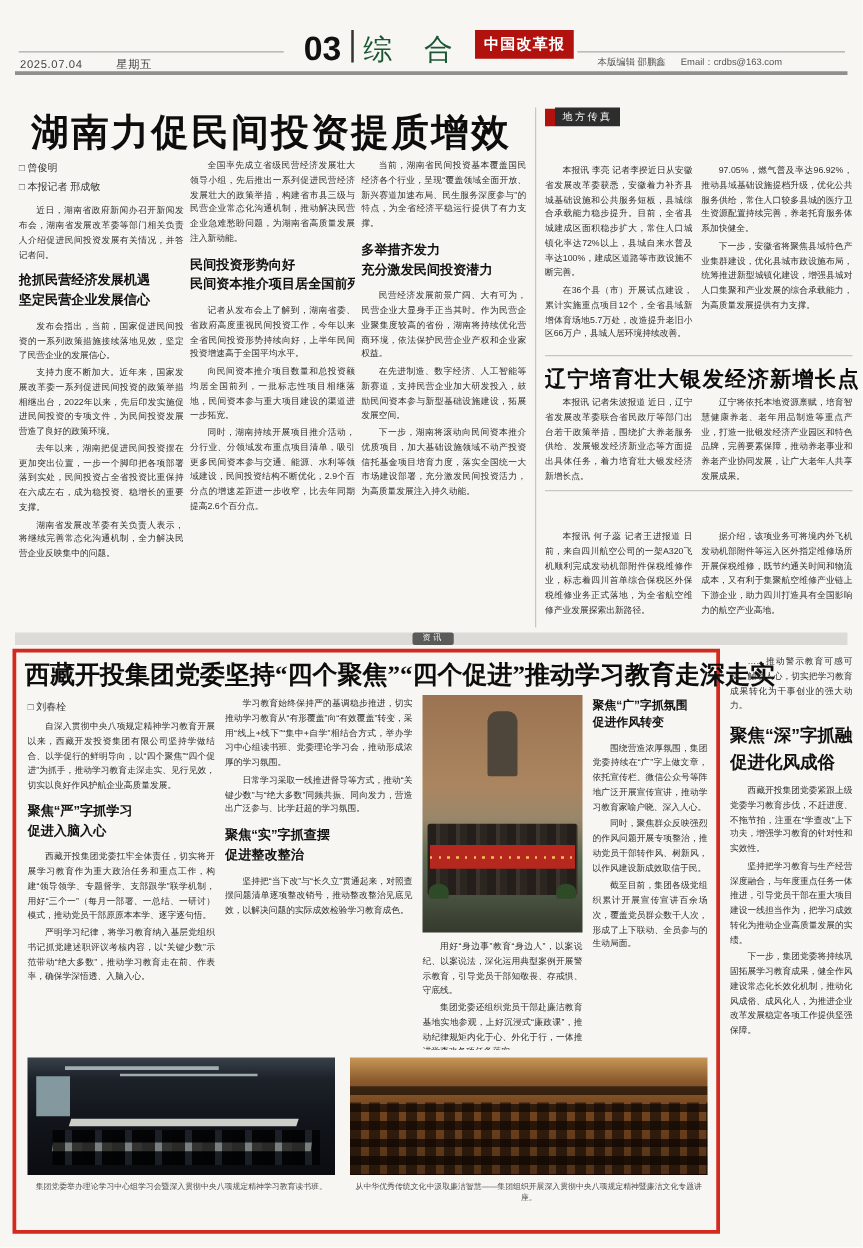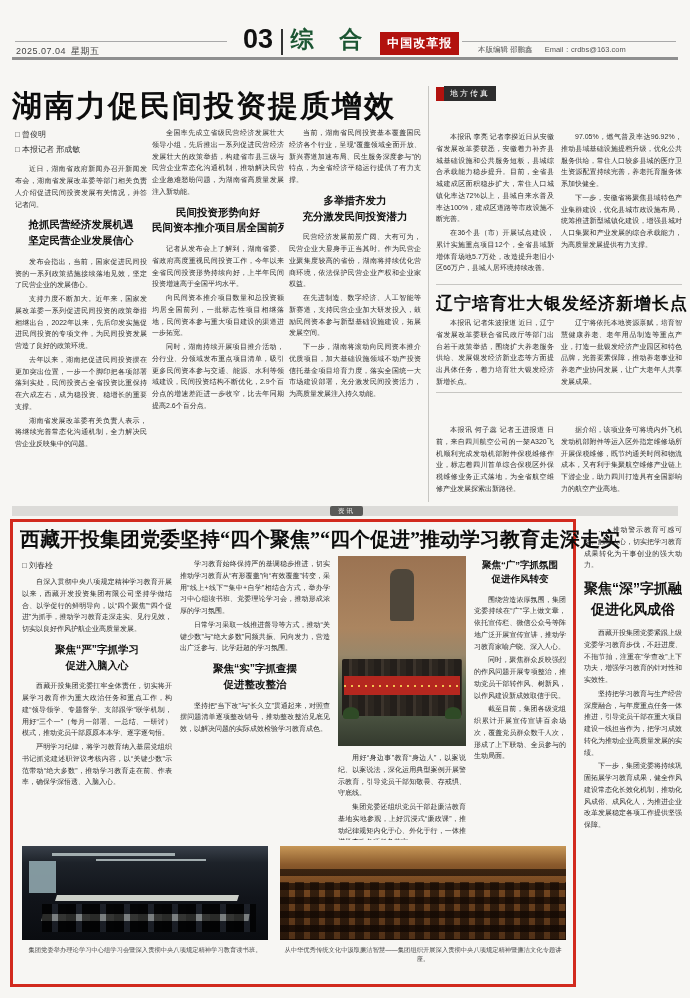--- a/index.html
+++ b/index.html
@@ -4,32 +4,32 @@
 <style>
   *{margin:0;padding:0;box-sizing:border-box}
   html,body{background:#ffffff}
   .page{position:relative;width:690px;height:998px;background:#f7f6f3;font-family:"Liberation Sans","DejaVu Sans",sans-serif;color:#2b2b2b;overflow:hidden}
   .abs{position:absolute}
   
   .hairline{position:absolute;height:1px;background:#a9a9a9}
   .thickbar{position:absolute;height:3px;background:#8f8f8f}
   .date{font-size:9px;color:#444;letter-spacing:.5px}
   .editor{font-size:7.5px;color:#555}
-  .masthead{display:flex;align-items:flex-end;gap:8px}
+  .masthead{display:flex;align-items:flex-start;gap:8px}
   .pageno{font-size:27px;font-weight:bold;color:#111;font-family:"Liberation Sans",sans-serif}
   .vsep{width:1.5px;height:26px;background:#333}
-  .section-title{font-size:23px;font-weight:bold;color:#1c5633;letter-spacing:10px;font-family:"Liberation Serif","DejaVu Serif",serif}
+  .section-title{font-size:23px;font-weight:normal;color:#1c5633;letter-spacing:10px;font-family:"Liberation Serif","DejaVu Serif",serif}
   .paper-logo{background:#b2120e;color:#fff;font-family:"Liberation Serif","DejaVu Serif",serif;font-weight:bold;font-size:12px;padding:3px 7px;letter-spacing:1px;white-space:nowrap}
   
   .col{overflow:hidden}
   .col p{font-size:7px;line-height:1.68;text-align:justify;text-indent:2em;color:#2e2e2e;margin-bottom:2px}
-  .subhead{font-weight:bold;font-size:10.5px;text-align:center;line-height:1.5;color:#111;margin:7px 0;font-family:"Liberation Sans","DejaVu Sans",sans-serif}
+  .subhead{font-weight:bold;font-size:10.5px;text-align:left;line-height:1.5;color:#111;margin:7px 0;font-family:"Liberation Sans","DejaVu Sans",sans-serif}
   .subhead div{white-space:nowrap}
   .byline{font-size:8px;color:#333;line-height:1.9;margin-bottom:6px}
-  .headline-main{font-family:"Liberation Serif","DejaVu Serif",serif;font-weight:bold;font-size:30px;letter-spacing:2px;color:#0d0d0d;white-space:nowrap}
+  .headline-main{font-family:"Liberation Serif","DejaVu Serif",serif;font-weight:bold;font-size:30px;letter-spacing:2px;color:#0d0d0d;text-align:center;white-space:nowrap}
   .headline-mid{font-family:"Liberation Serif","DejaVu Serif",serif;font-weight:bold;font-size:17px;letter-spacing:1px;color:#0d0d0d;text-align:center;white-space:nowrap}
   .headline-red{font-family:"Liberation Serif","DejaVu Serif",serif;font-weight:bold;font-size:20px;color:#0d0d0d;text-align:center;white-space:nowrap;letter-spacing:0px}
   .vrule{position:absolute;width:1px;background:#c7c6c2}
   .hrule{position:absolute;height:1px;background:#c7c6c2}
   
   .local-tag{display:flex;align-items:center}
   .local-tag .sq{width:8px;height:14px;background:#b2120e}
   .local-tag .txt{background:#2d2d2d;color:#fff;font-size:8px;padding:2px 6px;letter-spacing:2px}
   
   .band{position:absolute;background:#dcdbd8}
@@ -57,21 +57,21 @@
 </style>
 </head>
 <body>
 
 <div class="page">
 
   <div class="hairline" style="left:15px;top:41px;width:212px"></div>
   <div class="hairline" style="left:462px;top:41px;width:214px"></div>
   <div class="abs date" style="left:16px;top:45px">
     <span>2025.07.04</span>
-    <span style="margin-left:2px">星期五</span>
+    <span style="margin-left:24px">星期五</span>
   </div>
   <div class="abs masthead" style="left:243px;top:24px">
     <span class="pageno">03</span>
     <span class="vsep"></span>
     <span class="section-title">综 合</span>
     <span class="paper-logo">中国改革报</span>
   </div>
   <div class="abs editor" style="left:478px;top:45px">
     <span>本版编辑 邵鹏鑫</span>
     <span style="margin-left:10px">Email：crdbs@163.com</span>

